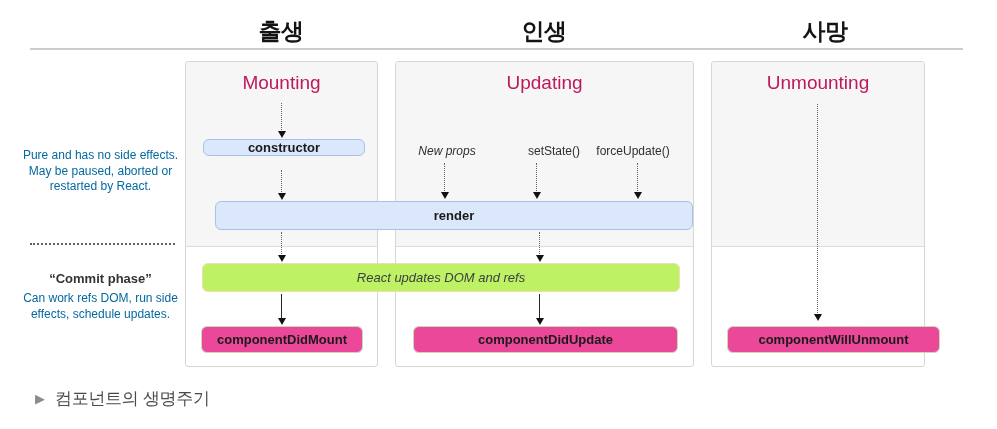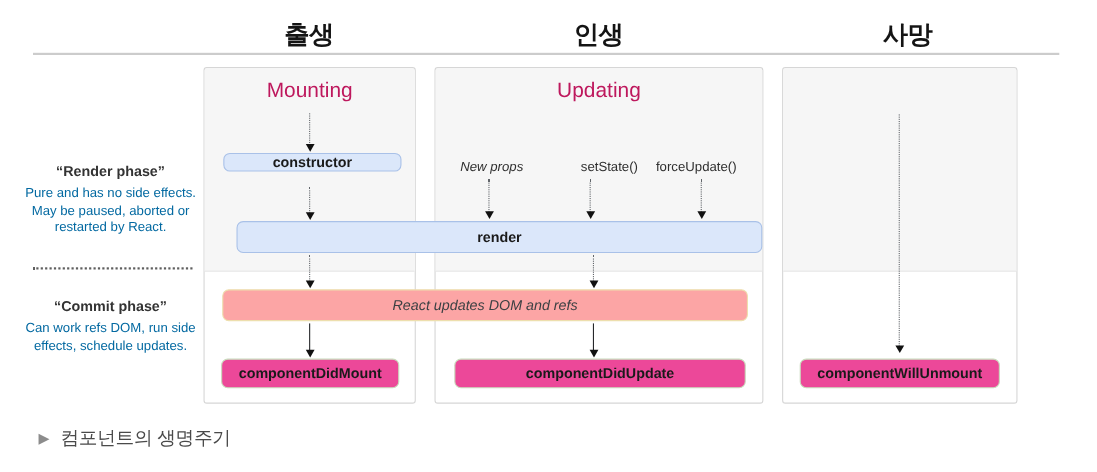--- a/index.html
+++ b/index.html
@@ -17,21 +17,21 @@
   .phase-divider{position:absolute;left:30px;top:243px;width:145px;border-top:2px dotted #5f5f5f;}
 
   
   .col{position:absolute;top:61px;height:306px;background:#ffffff;border:1px solid #d6d6d6;border-radius:3px;box-sizing:border-box;z-index:1;}
   .col .col-top{position:absolute;left:0;right:0;top:0;height:184px;background:#f6f6f6;border-bottom:1px solid #dcdcdc;border-radius:2px 2px 0 0;}
   .col-title{position:absolute;left:0;right:0;top:10px;text-align:center;font-size:19px;color:#be185d;z-index:2;}
 
   
   .lbox{position:absolute;box-sizing:border-box;border-radius:6px;display:flex;align-items:center;justify-content:center;font-size:13px;font-weight:700;color:#1a1a1a;z-index:3;}
   .lbox.blue{background:#dbe7fa;border:1px solid #a9c1e8;}
-  .lbox.yellow{background:#fca5a5;border:1px solid #eddfae;font-weight:400;font-style:italic;color:#3c4043;}
+  .lbox.yellow{background:#bef264;border:1px solid #eddfae;font-weight:400;font-style:italic;color:#3c4043;}
   .lbox.green{background:#ec4899;border:1px solid #c8dabc;}
 
   
   .trigger{position:absolute;top:144px;transform:translateX(-50%);font-size:12px;color:#2f2f2f;z-index:2;white-space:nowrap;}
   .trigger.italic{font-style:italic;}
 
   
   .arrow{position:absolute;width:0;z-index:2;}
   .arrow::before{content:"";position:absolute;left:-1px;top:0;bottom:6px;border-left:1.5px dotted #61656a;}
   .arrow.solid::before{border-left:1.4px solid #26282b;}
@@ -46,53 +46,53 @@
 <body>
 
 <div id="canvas">
 
   <div class="k-header" style="left:281px">출생</div>
   <div class="k-header" style="left:544px">인생</div>
   <div class="k-header" style="left:825px">사망</div>
   <div class="top-rule"></div>
 
   <div class="phase-note" style="top:148px">
-    <div class="pn-title">“Render phase”</div>
     <div class="pn-desc">Pure and has no side effects. May be paused, aborted or restarted by React.</div>
   </div>
   <div class="phase-divider"></div>
   <div class="phase-note" style="top:271px">
     <div class="pn-title">“Commit phase”</div>
     <div class="pn-desc">Can work refs DOM, run side effects, schedule updates.</div>
   </div>
 
   <div class="col" style="left:185px;width:193px">
     <div class="col-top"></div>
     <div class="col-title">Mounting</div>
   </div>
 
   <div class="col" style="left:395px;width:299px">
     <div class="col-top"></div>
     <div class="col-title">Updating</div>
   </div>
 
   <div class="col" style="left:711px;width:214px">
     <div class="col-top"></div>
+    <div class="col-title">Unmounting</div>
   </div>
 
   <div class="trigger italic" style="left:447px">New props</div>
   <div class="trigger" style="left:554px">setState()</div>
   <div class="trigger" style="left:633px">forceUpdate()</div>
 
   <div class="lbox blue" style="left:203px;top:139px;width:162px;height:17px">constructor</div>
   <div class="lbox blue" style="left:215px;top:201px;width:478px;height:29px">render</div>
   <div class="lbox yellow" style="left:202px;top:263px;width:478px;height:29px">React updates DOM and refs</div>
   <div class="lbox green" style="left:201px;top:326px;width:162px;height:27px">componentDidMount</div>
   <div class="lbox green" style="left:413px;top:326px;width:265px;height:27px">componentDidUpdate</div>
-  <div class="lbox green" style="left:727px;top:326px;width:182px;height:27px">componentWillUnmount</div>
+  <div class="lbox green" style="left:727px;top:326px;width:213px;height:27px">componentWillUnmount</div>
 
   <div class="arrow" style="left:282px;top:103px;height:35px"></div>
   <div class="arrow" style="left:282px;top:170px;height:30px"></div>
   <div class="arrow" style="left:282px;top:232px;height:30px"></div>
   <div class="arrow solid" style="left:282px;top:294px;height:31px"></div>
 
   <div class="arrow" style="left:445px;top:163px;height:36px"></div>
   <div class="arrow" style="left:537px;top:163px;height:36px"></div>
   <div class="arrow" style="left:638px;top:163px;height:36px"></div>
   <div class="arrow" style="left:540px;top:232px;height:30px"></div>

